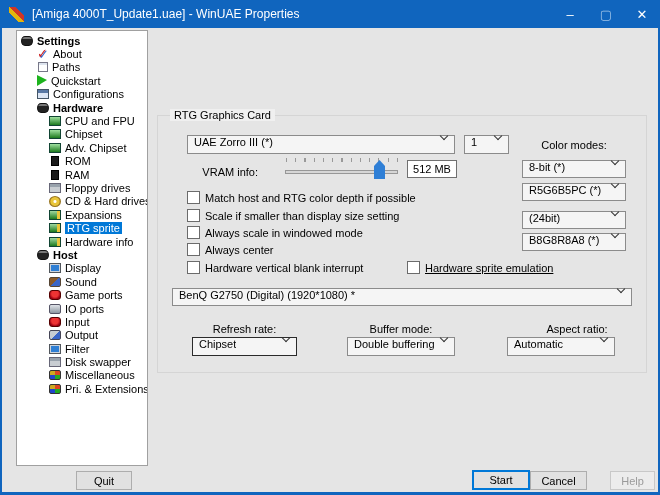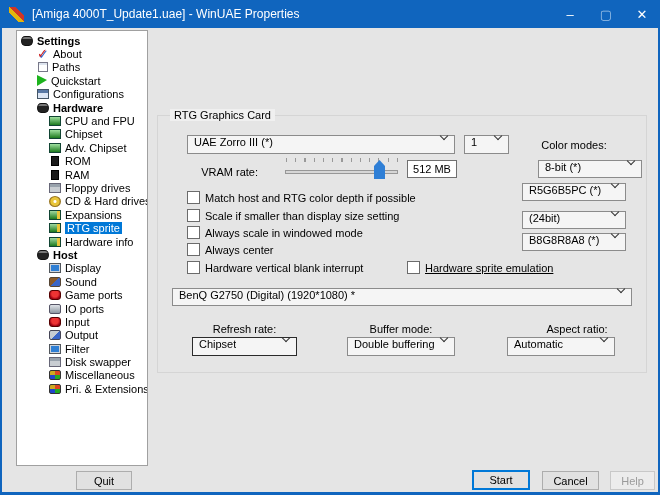--- a/index.html
+++ b/index.html
@@ -199,38 +199,38 @@
   <div class="combo" style="left:185px;top:135px;width:268px;">
     <span class="combo-text">UAE Zorro III (*)</span>
       <span class="chev"></span>
   </div>
   <div class="combo" style="left:462px;top:135px;width:45px;">
     <span class="combo-text">1</span>
       <span class="chev"></span>
   </div>
 
   <div class="lbl" style="left:520px;top:139px;width:104px;text-align:center;">Color modes:</div>
-  <div class="combo" style="left:520px;top:160px;width:104px;height:18px;margin-left:16px;">
+  <div class="combo" style="left:520px;top:160px;width:104px;height:18px;">
     <span class="combo-text">8-bit (*)</span>
       <span class="chev"></span>
   </div>
   <div class="combo" style="left:520px;top:183px;width:104px;height:18px;">
     <span class="combo-text">R5G6B5PC (*)</span>
       <span class="chev"></span>
   </div>
   <div class="combo" style="left:520px;top:211px;width:104px;height:18px;">
     <span class="combo-text">(24bit)</span>
       <span class="chev"></span>
   </div>
   <div class="combo" style="left:520px;top:233px;width:104px;height:18px;">
     <span class="combo-text">B8G8R8A8 (*)</span>
       <span class="chev"></span>
   </div>
 
-  <div class="lbl" style="left:196px;top:166px;width:60px;text-align:right;">VRAM rate:</div>
+  <div class="lbl" style="left:196px;top:166px;width:60px;text-align:right;">VRAM info:</div>
   <div class="ticks"></div>
   <div class="track"></div>
   <div class="thumb"></div>
   <div class="valuebox" style="left:405px;top:160px;width:50px;">512 MB</div>
 
   <div class="cb" style="left:185px;top:191px;">
     <span class="cbbox"></span>
       <span>Match host and RTG color depth if possible</span>
   </div>
   <div class="cb" style="left:185px;top:209px;">
@@ -271,16 +271,16 @@
       <span class="chev"></span>
   </div>
   <div class="combo" style="left:505px;top:337px;width:108px;">
     <span class="combo-text">Automatic</span>
       <span class="chev"></span>
   </div>
 
   <div class="btn disabled-dark" style="left:8px;top:471px;width:56px;margin-top:37px;">Reset</div>
   <div class="btn" style="left:74px;top:471px;width:56px;">Quit</div>
   <div class="btn default" style="left:470px;top:470px;width:58px;height:20px;">Start</div>
-  <div class="btn" style="left:540px;top:471px;width:57px;">Cancel</div>
+  <div class="btn" style="left:528px;top:471px;width:57px;">Cancel</div>
   <div class="btn disabled-light" style="left:608px;top:471px;width:45px;">Help</div>
 
 </div>
 
 </body></html>

